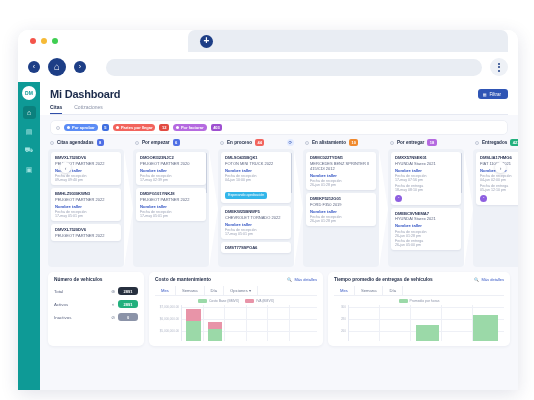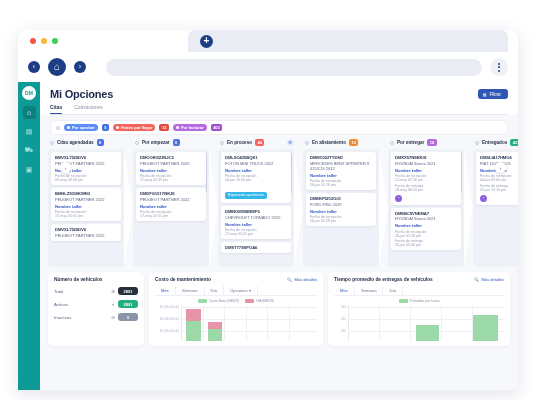--- a/index.html
+++ b/index.html
@@ -232,21 +232,21 @@
       <div class="avatar">DM</div>
       <div class="side-icon active">⌂</div>
       <div class="side-icon">▤</div>
       <div class="side-icon">⛟</div>
       <div class="side-icon">▣</div>
     </div>
 
     <div class="content">
 
       <div class="app-head">
-        <div class="app-title">Mi Opciones</div>
+        <div class="app-title">Mi Dashboard</div>
         <div class="tabs-row">
           <div class="utab active">Citas</div>
           <div class="utab">Cotizaciones</div>
         </div>
         <div class="filter-btn">
           <span class="fi">▦</span>
           <span>Filtrar</span>
         </div>
       </div>
 

